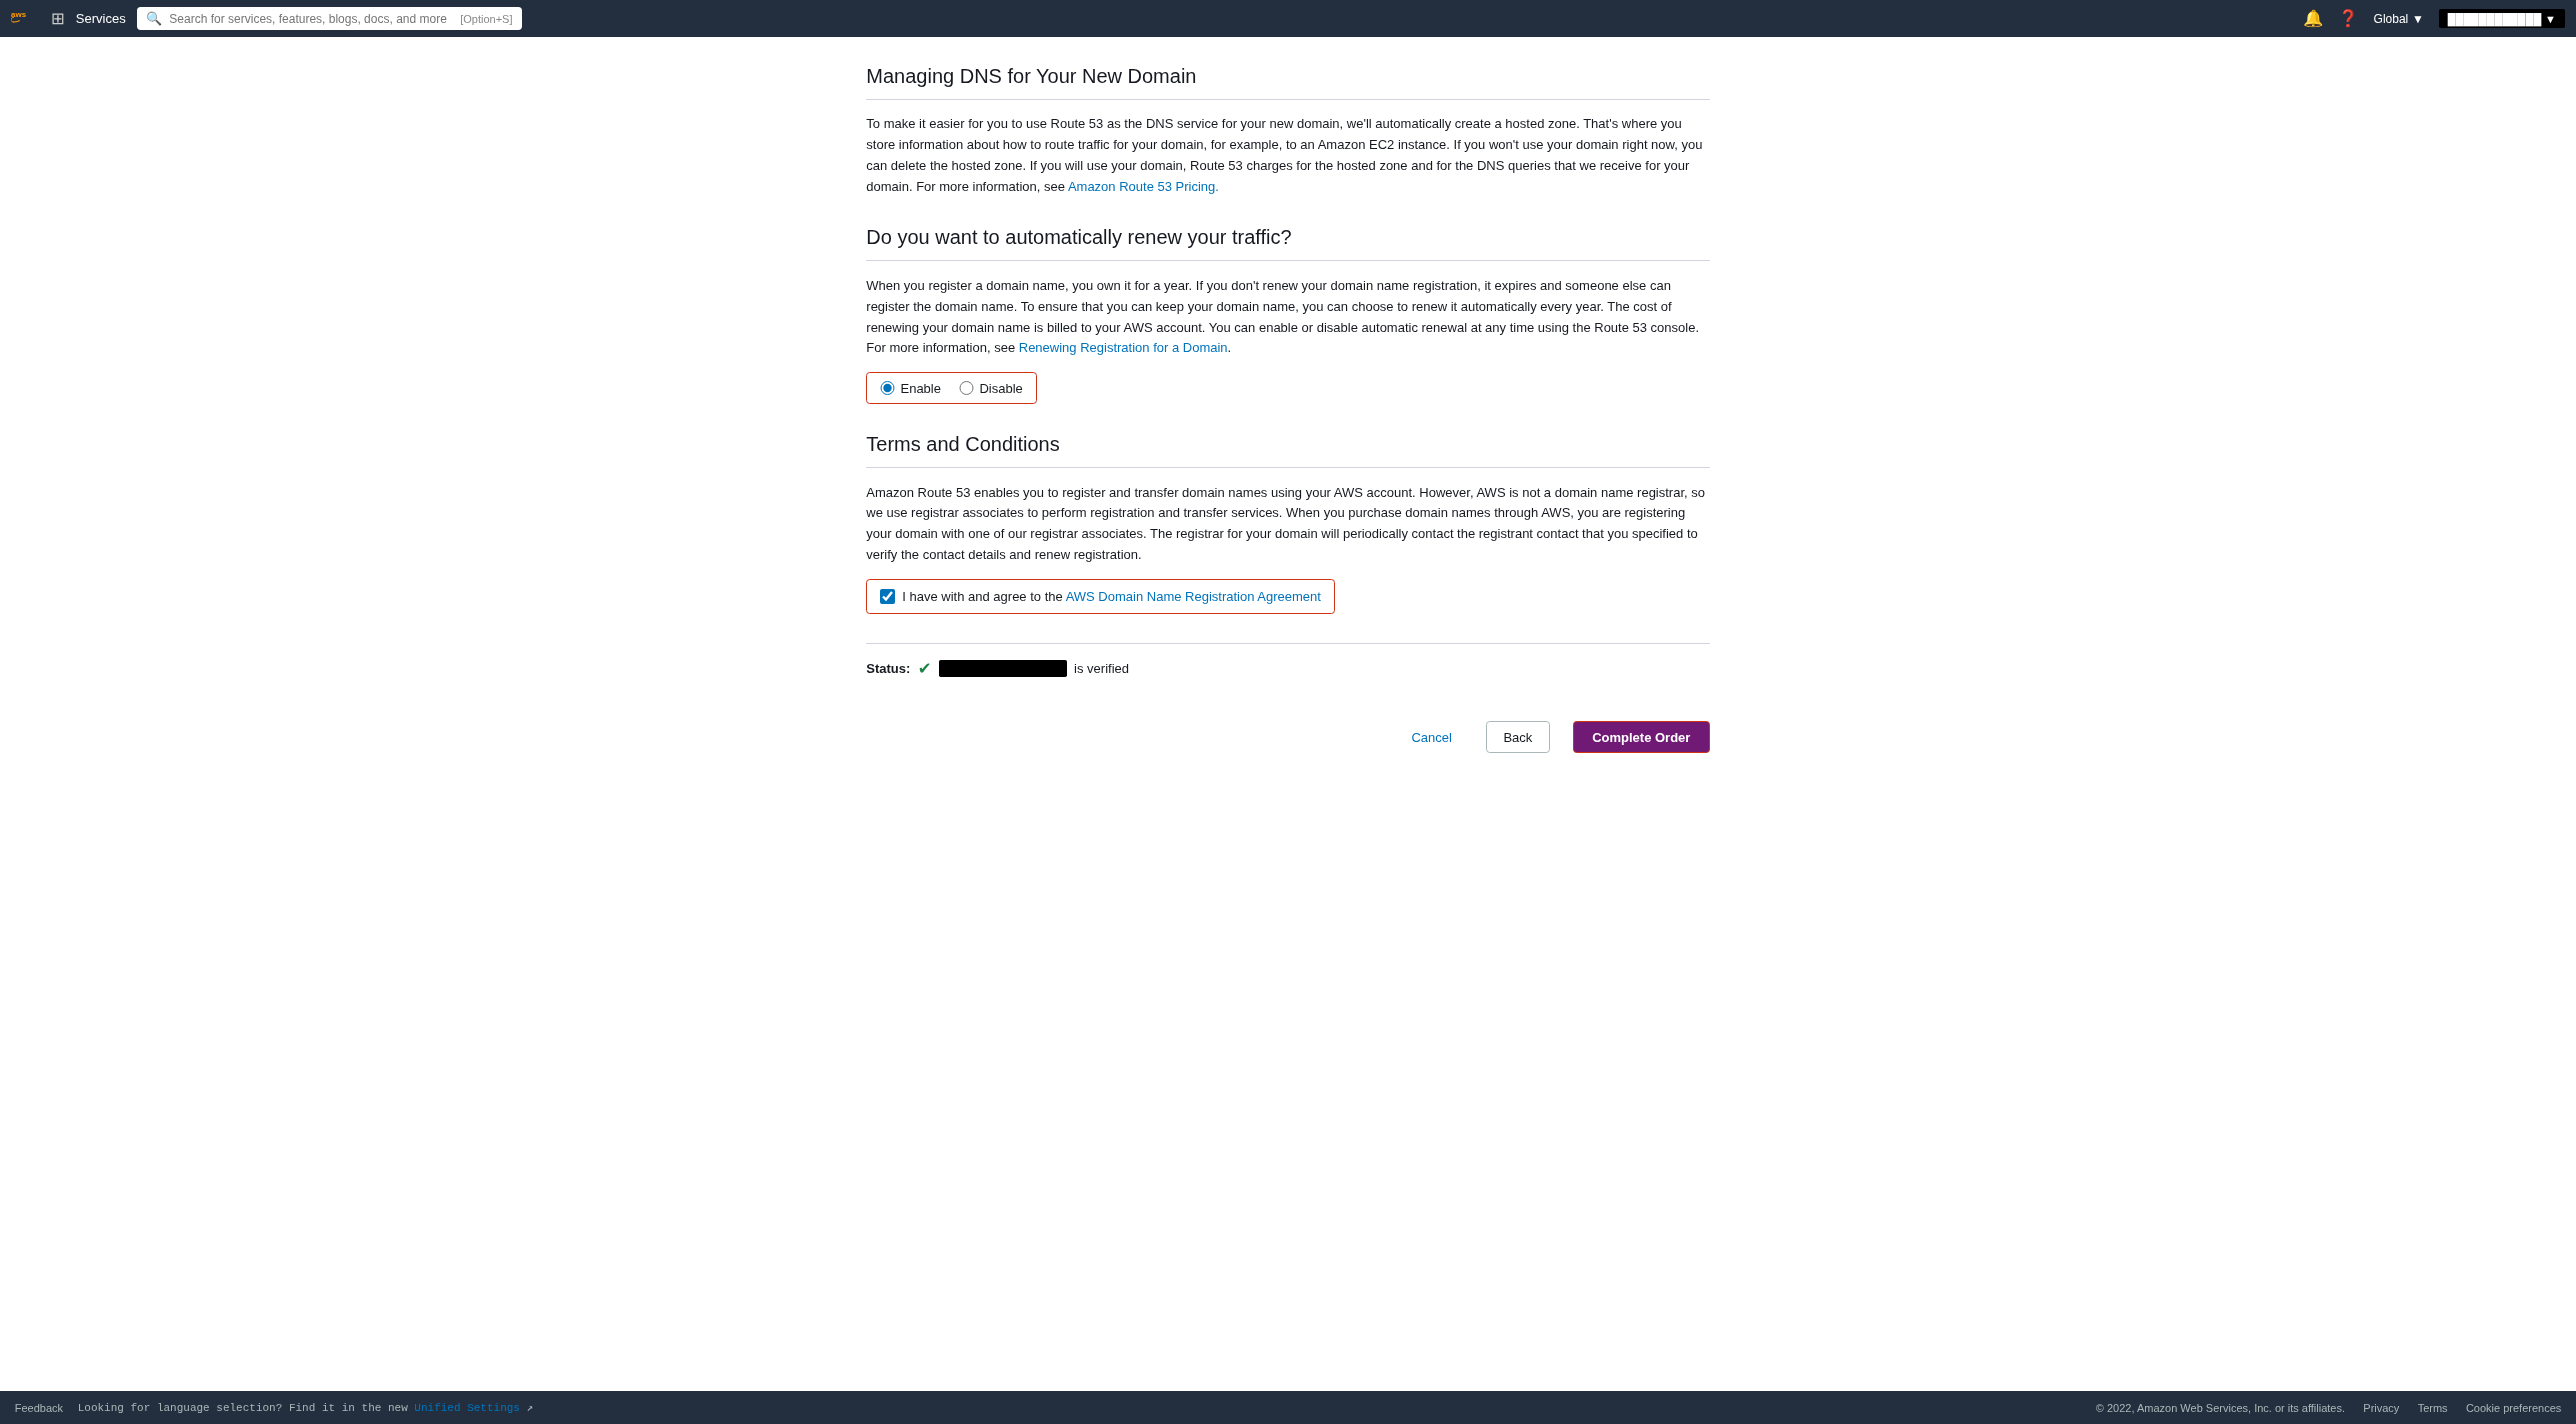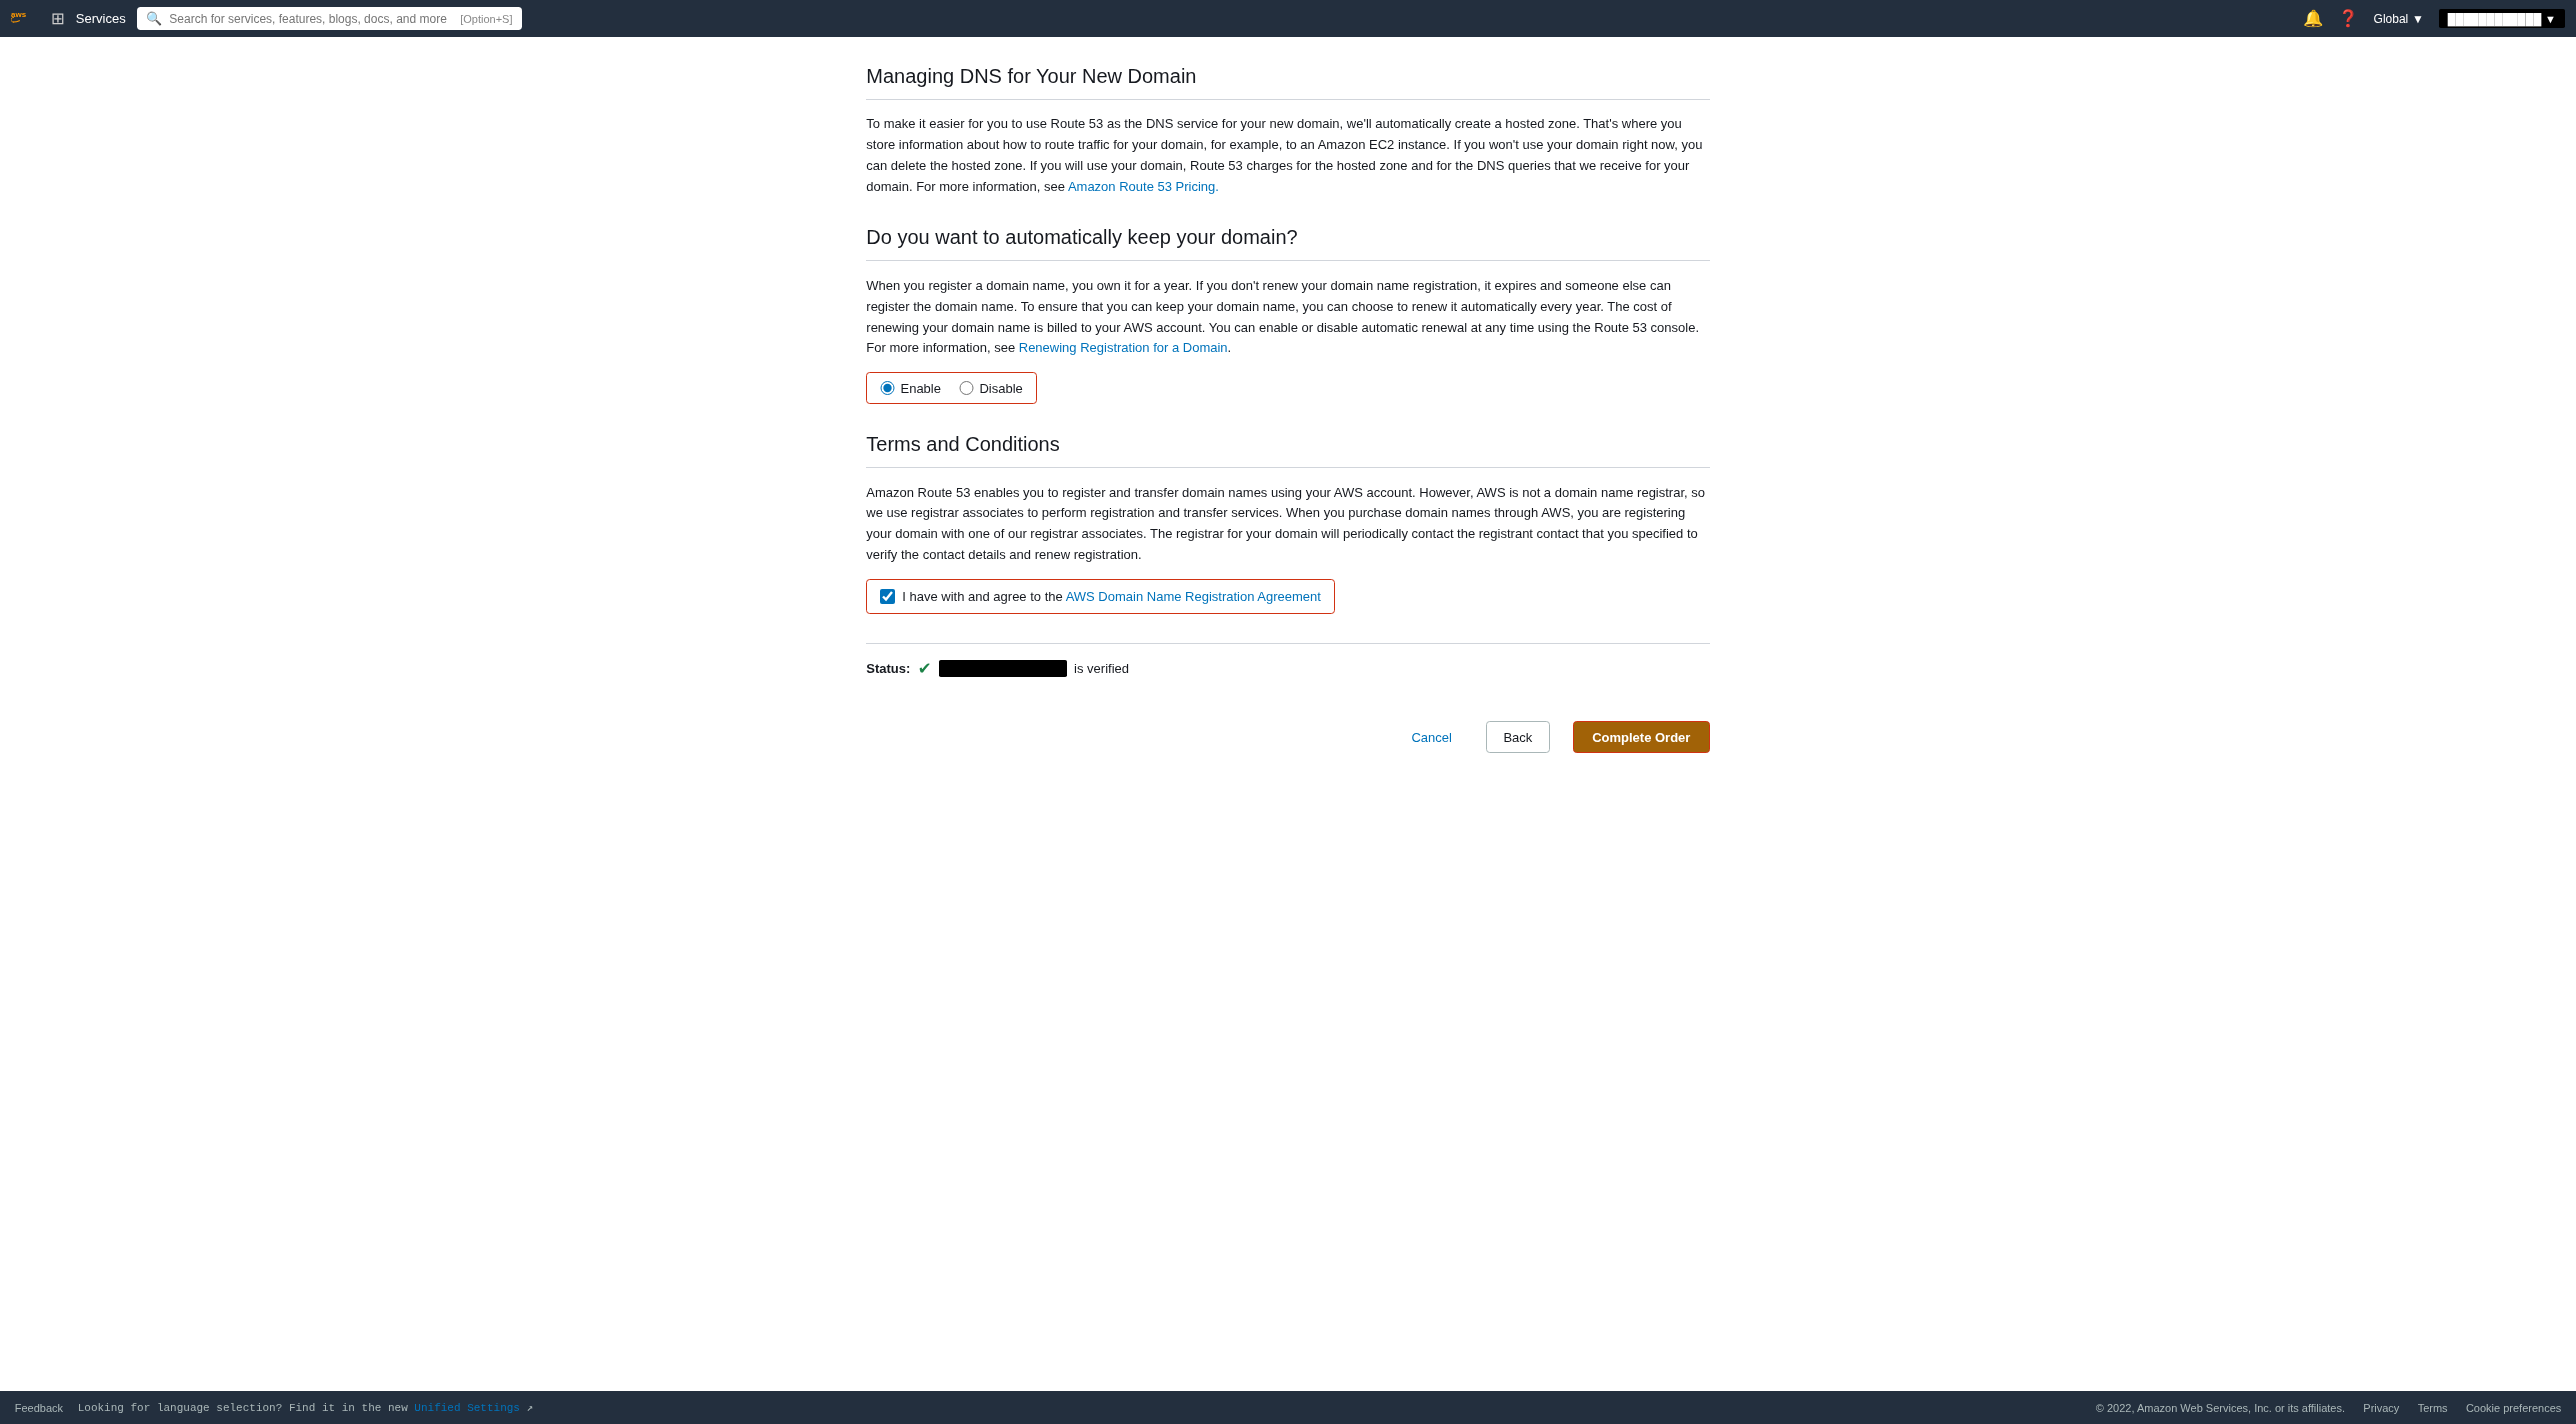--- a/index.html
+++ b/index.html
@@ -156,21 +156,21 @@
     .btn-back {
       background: #fff;
       border: 0.9px solid #aab7b8;
       color: #16191f;
       font-size: 13px;
       cursor: pointer;
       padding: 7.3px 16.5px;
       border-radius: 3.7px;
     }
     .btn-complete {
-      background: #a16207;
+      background: #701a75;
       border: 1.8px solid #d13212;
       color: #fff;
       font-size: 13px;
       font-weight: 700;
       cursor: pointer;
       padding: 7.3px 18.3px;
       border-radius: 3.7px;
     }
 
     
@@ -229,21 +229,21 @@
 
     <div class="section">
       <h2 class="section-title">Managing DNS for Your New Domain</h2>
       <hr class="section-divider">
       <p class="section-body">
         <span>To make it easier for you to use Route 53 as the DNS service for your new domain, we'll automatically create a hosted zone. That's where you store information about how to route traffic for your domain, for example, to an Amazon EC2 instance. If you won't use your domain right now, you can delete the hosted zone. If you will use your domain, Route 53 charges for the hosted zone and for the DNS queries that we receive for your domain. For more information, see </span><a class="link" href="#">Amazon Route 53 Pricing.</a>
       </p>
     </div>
 
     <div class="section">
-      <h2 class="section-title">Do you want to automatically keep your domain?</h2>
+      <h2 class="section-title">Do you want to automatically renew your traffic?</h2>
       <hr class="section-divider">
       <p class="section-body">
         <span>When you register a domain name, you own it for a year. If you don't renew your domain name registration, it expires and someone else can register the domain name. To ensure that you can keep your domain name, you can choose to renew it automatically every year. The cost of renewing your domain name is billed to your AWS account. You can enable or disable automatic renewal at any time using the Route 53 console. For more information, see </span><a class="link" href="#">Renewing Registration for a Domain</a><span>.</span>
       </p>
       <div class="radio-group">
         <label class="radio-option">
           <input type="radio" name="renew" value="enable" checked="" style="">
           <span>Enable</span>
         </label>
         <label class="radio-option">

